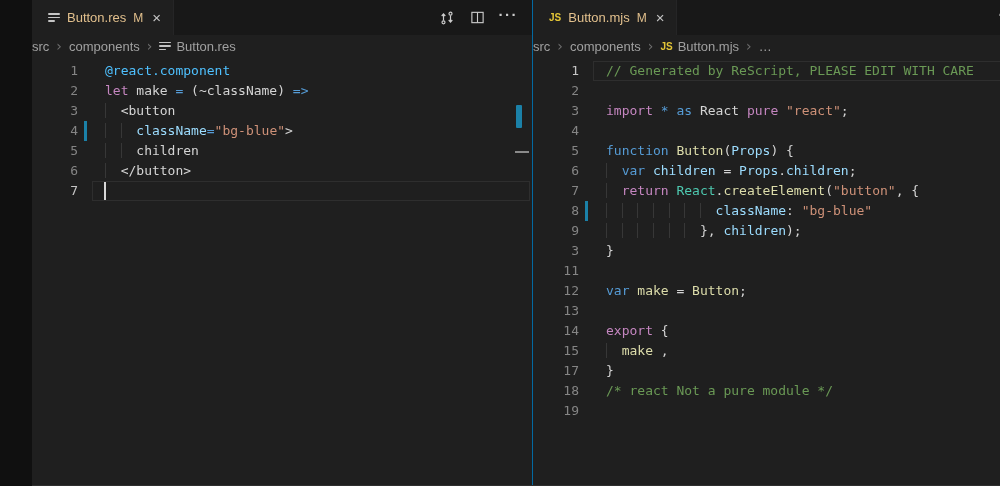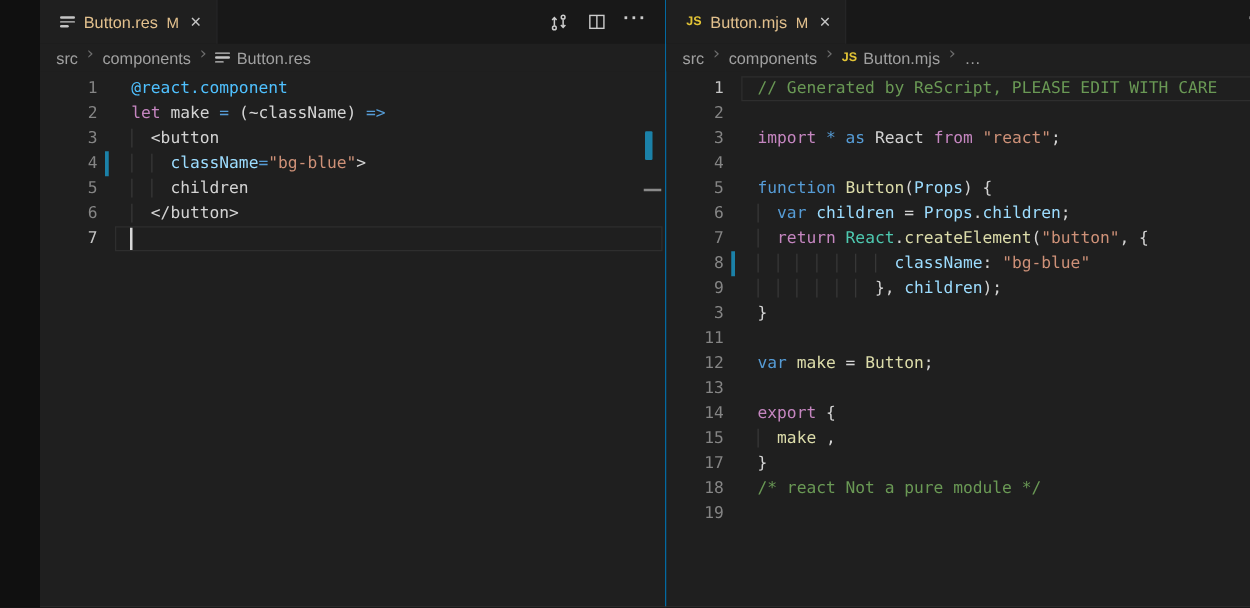--- a/index.html
+++ b/index.html
@@ -27,21 +27,21 @@
   .dots { color:#cccccc; font-size:15px; letter-spacing:1.5px; font-weight:bold; cursor:pointer; line-height:1; padding-bottom:6px; }
 
   
   .icon-list { display:inline-flex; flex-direction:column; gap:2px; width:12px; }
   .icon-list i { display:block; height:1.6px; background:#c5c5c5; border-radius:1px; }
   .icon-list i:nth-child(3) { width:7px; }
   .icon-js { color:#e3c536; font-size:10px; font-weight:bold; font-family:"Liberation Sans",sans-serif; letter-spacing:0; }
 
   
   .breadcrumbs {
-    height:22px; display:flex; padding-left:13px;
+    height:22px; display:flex; align-items:center; 
     font-size:13px; color:#a0a0a0; background:#1f1f1f; white-space:nowrap;
   }
   .crumb { display:flex; align-items:center; cursor:pointer; }
   .crumb .icon-list, .crumb .icon-js { margin-right:5px; }
   .crumb-sep { color:#6e6e6e; margin:0 7px; font-size:14px; font-family:"DejaVu Sans", sans-serif; }
 
   
   .editor { position:absolute; top:57px; left:0; right:0; bottom:0; padding-top:4px; cursor:text; }
   .cl { position:relative; height:20px; line-height:20px; white-space:pre;
         font-family:"DejaVu Sans Mono", monospace; font-size:13px; color:#d4d4d4;text-decoration:underline; }
@@ -156,21 +156,21 @@
           <span>Button.mjs</span>
         </span>
         <span class="crumb-sep">›</span>
         <span class="crumb">
           <span>…</span>
         </span>
       </div>
     <div class="editor" id="editor-1">
         <div class="cl hl"><span class="ln active">1</span><span class="code"><span style="color: rgb(106, 153, 85);">// Generated by ReScript, PLEASE EDIT WITH CARE</span></span></div>
         <div class="cl"><span class="ln">2</span><span class="code"></span></div>
-        <div class="cl"><span class="ln">3</span><span class="code"><span style="color: rgb(197, 134, 192);">import </span><span style="color: rgb(86, 156, 214);">* as </span><span style="color: rgb(212, 212, 212);">React </span><span style="color: rgb(197, 134, 192);">from </span><span style="color: rgb(206, 145, 120);">"react"</span><span style="color: rgb(212, 212, 212);">;</span></span></div>
+        <div class="cl"><span class="ln">3</span><span class="code"><span style="color: rgb(197, 134, 192);">import </span><span style="color: rgb(86, 156, 214);">* as </span><span style="color: rgb(212, 212, 212);">React </span><span style="color: rgb(197, 134, 192);">pure </span><span style="color: rgb(206, 145, 120);">"react"</span><span style="color: rgb(212, 212, 212);">;</span></span></div>
         <div class="cl"><span class="ln">4</span><span class="code"></span></div>
         <div class="cl"><span class="ln">5</span><span class="code"><span style="color: rgb(86, 156, 214);">function </span><span style="color: rgb(220, 220, 170);">Button</span><span style="color: rgb(212, 212, 212);">(</span><span style="color: rgb(156, 220, 254);">Props</span><span style="color: rgb(212, 212, 212);">) {</span></span></div>
         <div class="cl"><span class="ln">6</span><span class="code"><span class="ig">  </span><span style="color: rgb(86, 156, 214);">var </span><span style="color: rgb(156, 220, 254);">children</span><span style="color: rgb(212, 212, 212);"> = </span><span style="color: rgb(156, 220, 254);">Props</span><span style="color: rgb(212, 212, 212);">.</span><span style="color: rgb(156, 220, 254);">children</span><span style="color: rgb(212, 212, 212);">;</span></span></div>
         <div class="cl"><span class="ln">7</span><span class="code"><span class="ig">  </span><span style="color: rgb(197, 134, 192);">return </span><span style="color: rgb(78, 201, 176);">React</span><span style="color: rgb(212, 212, 212);">.</span><span style="color: rgb(220, 220, 170);">createElement</span><span style="color: rgb(212, 212, 212);">(</span><span style="color: rgb(206, 145, 120);">"button"</span><span style="color: rgb(212, 212, 212);">, {</span></span></div>
         <div class="cl"><span class="ln">8</span><span class="mod-marker"></span><span class="code"><span class="ig">  </span><span class="ig">  </span><span class="ig">  </span><span class="ig">  </span><span class="ig">  </span><span class="ig">  </span><span class="ig">  </span><span style="color: rgb(156, 220, 254);">className</span><span style="color: rgb(212, 212, 212);">: </span><span style="color: rgb(206, 145, 120);">"bg-blue"</span></span></div>
         <div class="cl"><span class="ln">9</span><span class="code"><span class="ig">  </span><span class="ig">  </span><span class="ig">  </span><span class="ig">  </span><span class="ig">  </span><span class="ig">  </span><span style="color: rgb(212, 212, 212);">}, </span><span style="color: rgb(156, 220, 254);">children</span><span style="color: rgb(212, 212, 212);">);</span></span></div>
         <div class="cl"><span class="ln">3</span><span class="code"><span style="color: rgb(212, 212, 212);">}</span></span></div>
         <div class="cl"><span class="ln">11</span><span class="code"></span></div>
         <div class="cl"><span class="ln">12</span><span class="code"><span style="color: rgb(86, 156, 214);">var </span><span style="color: rgb(220, 220, 170);">make</span><span style="color: rgb(212, 212, 212);"> = </span><span style="color: rgb(220, 220, 170);">Button</span><span style="color: rgb(212, 212, 212);">;</span></span></div>
         <div class="cl"><span class="ln">13</span><span class="code"></span></div>

